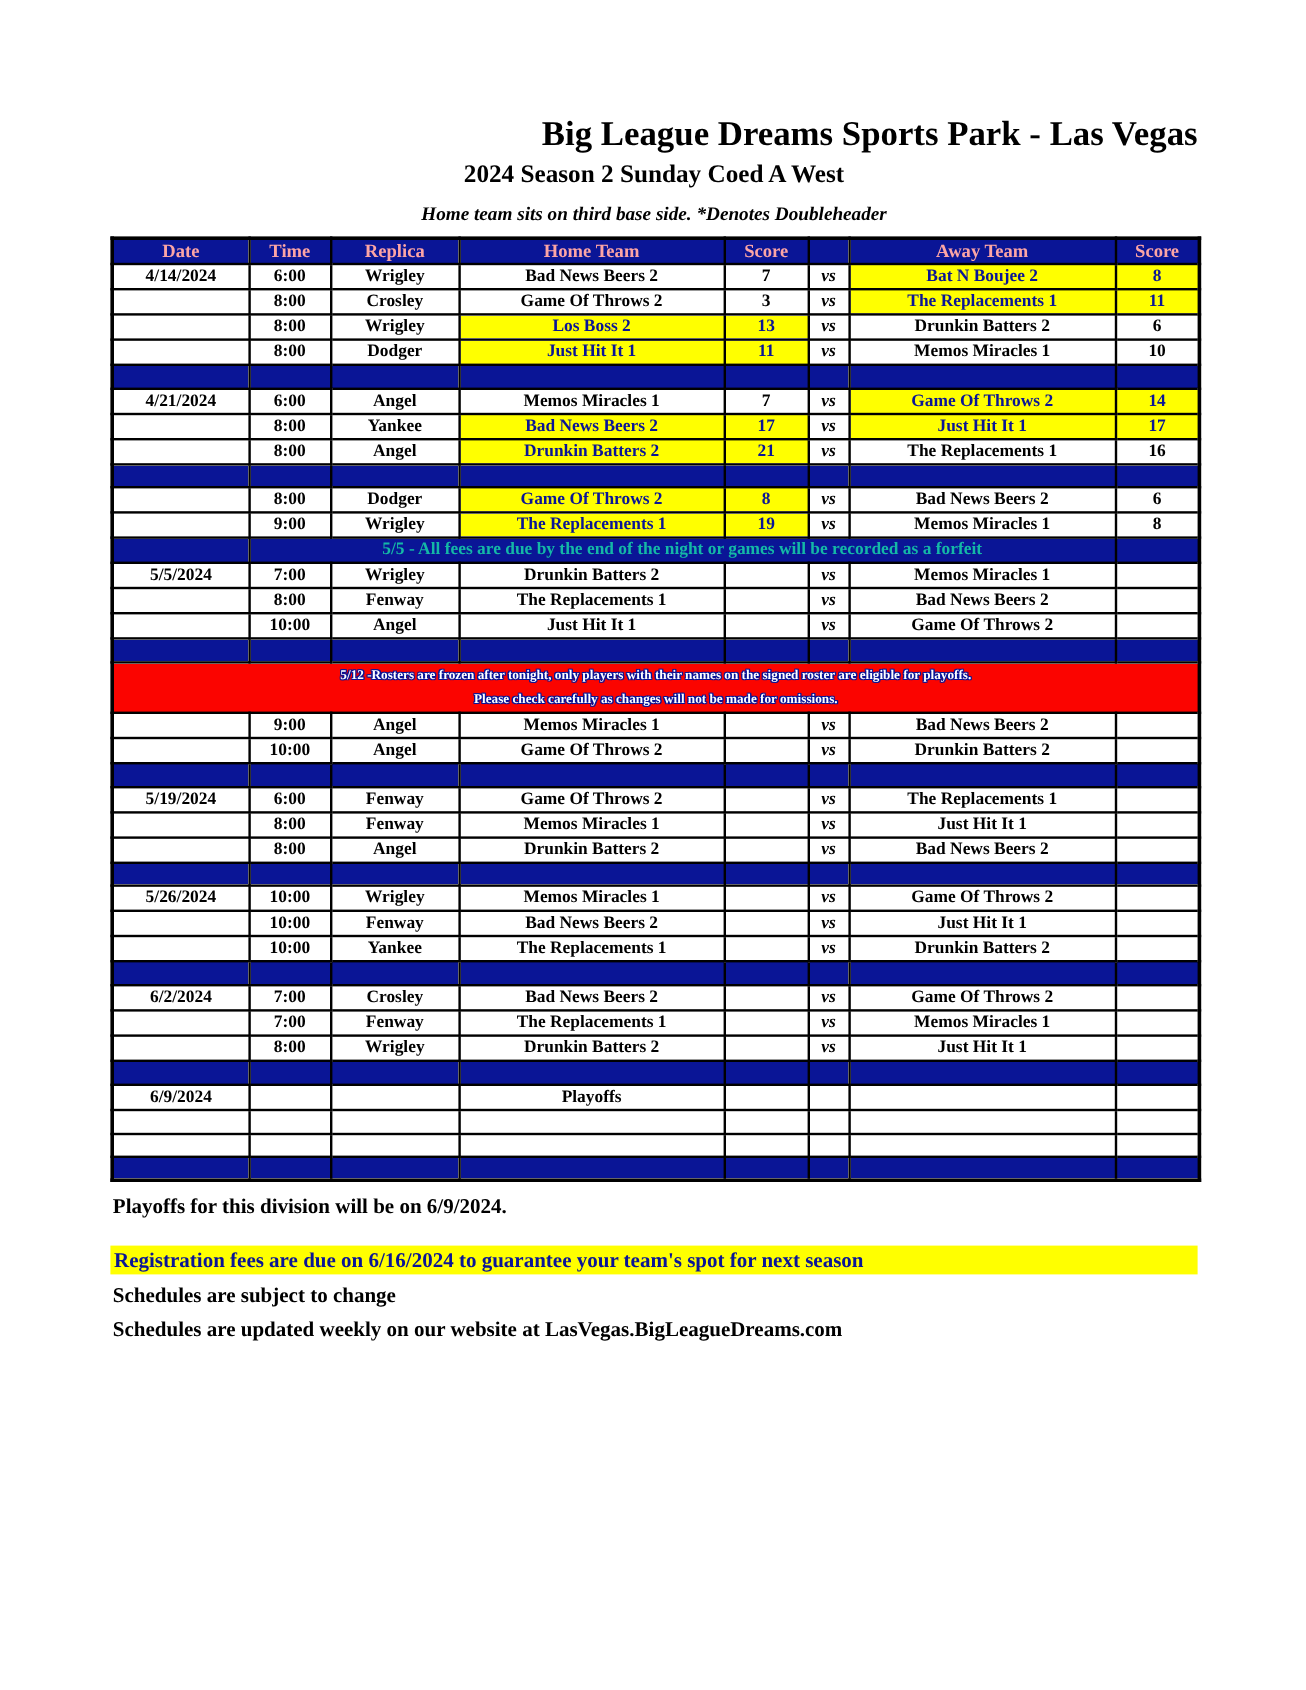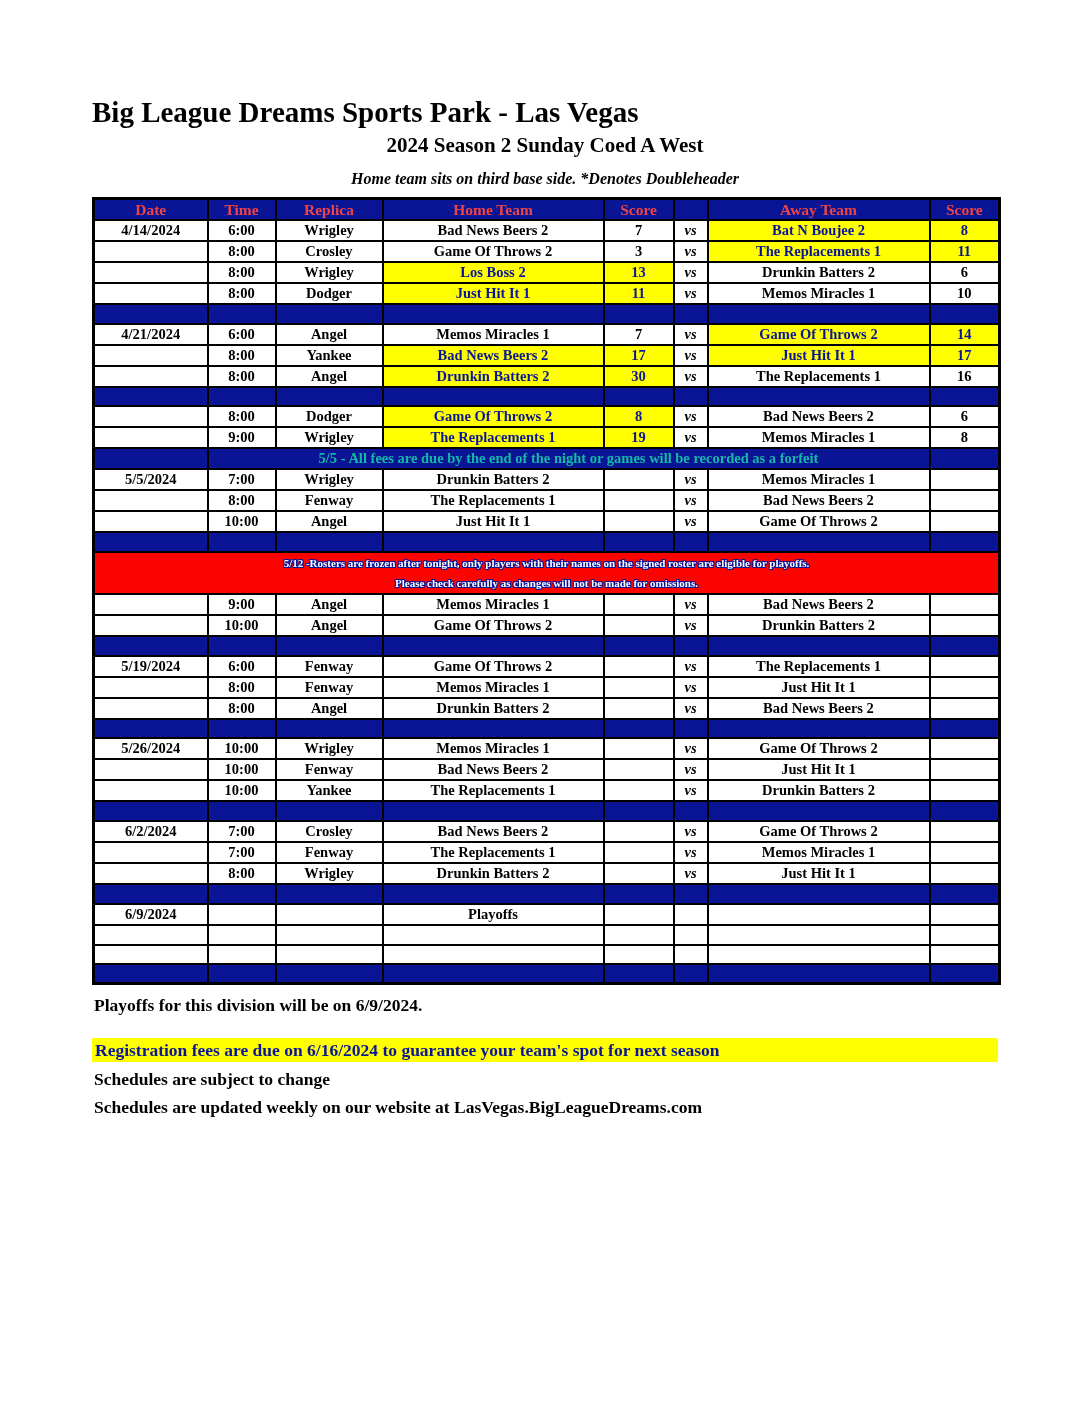--- a/index.html
+++ b/index.html
@@ -11,21 +11,21 @@
   *{box-sizing:border-box;}
   html,body{margin:0;padding:0;}
   body{
     width:1088px;height:1408px;background:#ffffff;
     font-family:"Liberation Serif","DejaVu Serif",serif;
     font-weight:bold;color:var(--ink);
     position:relative;overflow:hidden;
   }
   .doc{padding-left:92px;padding-right:90px;}
   .title{
-    font-size:29px;line-height:33px;text-align:left;
+    font-size:29px;line-height:33px;text-align:right;
     margin:96px 0 0 0;
   }
   .subtitle{
     font-size:21px;line-height:25px;text-align:center;margin-top:4px;
   }
   .note{
     font-size:16px;line-height:19px;font-style:italic;
     text-align:center;margin-top:11px;
   }
   table.sched{
@@ -33,21 +33,21 @@
     width:906px;margin-top:9px;
     border:3px solid #000;
   }
   .sched th,.sched td{
     border:2px solid #000;
     padding:0 2px;text-align:center;vertical-align:middle;
     font-size:14.5px;height:19.7px;line-height:19px;
     overflow:hidden;white-space:nowrap;font-weight:bold;
   }
   .sched th{
-    background:var(--navy);color:#ef4444;font-size:15.5px;
+    background:var(--navy);color:#fca5a5;font-size:15.5px;
   }
   .spacer-cell{background:var(--navy);}
   .vs-cell{font-style:italic;font-size:12.5px;}
   .hl{background:var(--yellow);color:var(--navy);}
   .navy-banner{
     background:var(--navy);color:#14b8a6;font-size:14.5px;margin-left:40px;
   }
   .red-banner{
     background:var(--red);padding:1px 0;
   }
@@ -169,21 +169,21 @@
           <td class="hl">17</td>
           <td class="vs-cell">vs</td>
           <td class="hl">Just Hit It 1</td>
           <td class="hl">17</td>
         </tr>
         <tr>
           <td></td>
           <td>8:00</td>
           <td>Angel</td>
           <td class="hl">Drunkin Batters 2</td>
-          <td class="hl">30</td>
+          <td class="hl">21</td>
           <td class="vs-cell">vs</td>
           <td>The Replacements 1</td>
           <td>16</td>
         </tr>
         <tr>
           <td class="spacer-cell"></td>
           <td class="spacer-cell"></td>
           <td class="spacer-cell"></td>
           <td class="spacer-cell"></td>
           <td class="spacer-cell"></td>

